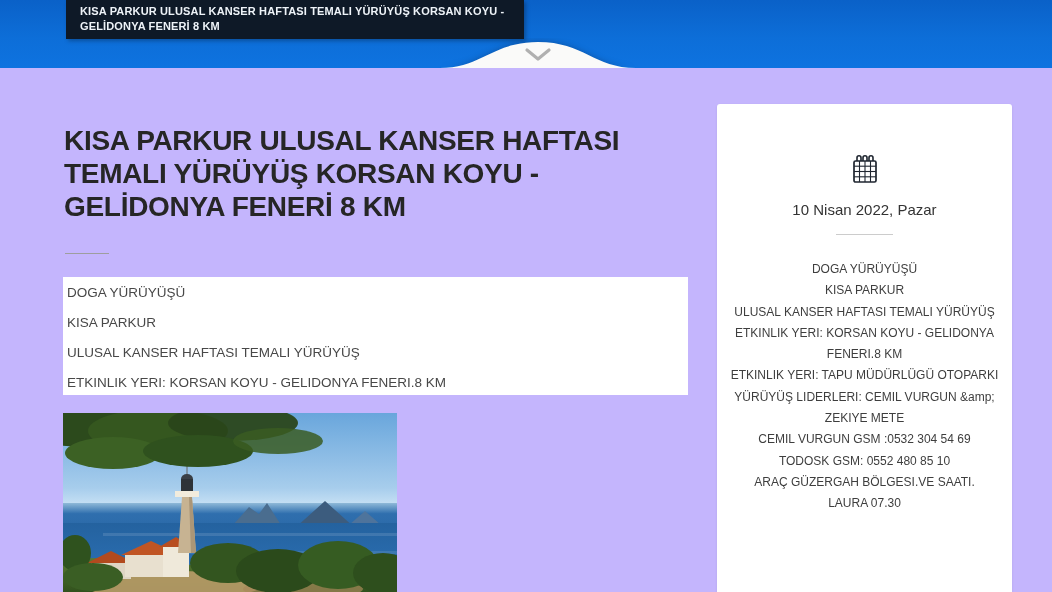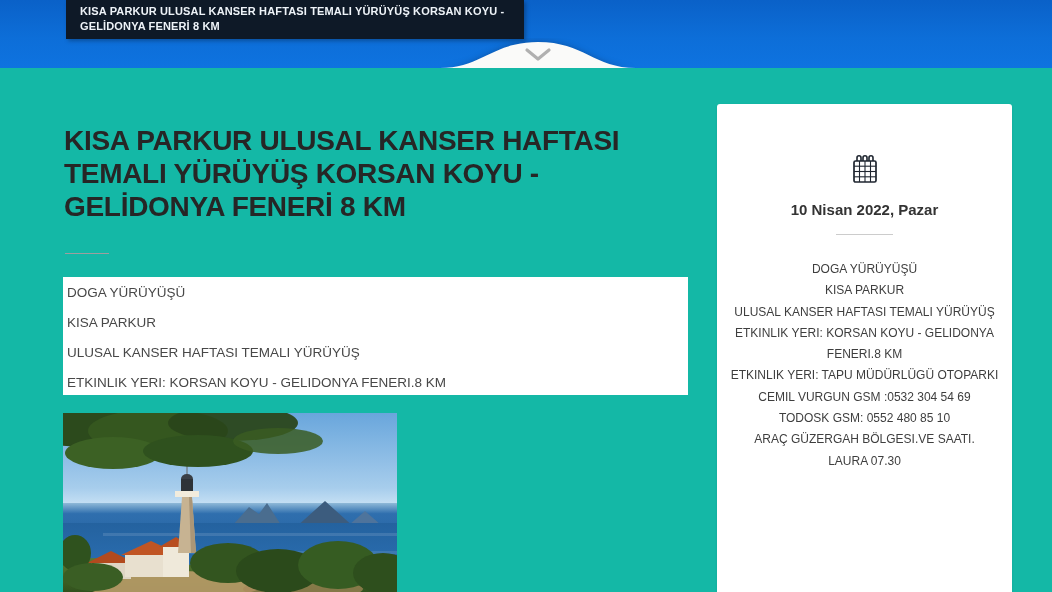--- a/index.html
+++ b/index.html
@@ -1,20 +1,20 @@
 <!DOCTYPE html>
 <html><head>
 <meta charset="utf-8">
 <style>
   html,body{margin:0;padding:0;background:#dddddd;}
   .page{
     position:relative;
     width:1052px;height:592px;
     overflow:hidden;
-    background:#14b8a6;
+    background:#c4b5fd;
     font-family:"Liberation Sans", sans-serif;
   }
   
   .hero{
     position:absolute;left:0;top:0;width:1052px;height:68px;
     background:linear-gradient(180deg,#0a61c8 0%,#0d6ed8 55%,#0e73e0 100%);
   }
   .banner-box{
     position:absolute;left:66px;top:0;width:458px;
     box-sizing:border-box;
@@ -62,21 +62,21 @@
   .card{
     position:absolute;left:717px;top:104px;width:295px;height:488px;
     box-sizing:border-box;
     background:#ffffff;border-radius:3px 3px 0 0;
     box-shadow:0 1px 3px rgba(0,0,0,.08);
     text-align:center;
   }
   .cal-icon{margin:50px auto 0 auto;width:26px;height:30px;}
   .event-date{
     margin-top:16px;
-    font-size:15px;font-weight:bold;color:#333333;line-height:20px;
+    font-size:15px;font-weight:normal;color:#333333;line-height:20px;
   }
   .card-divider{
     width:57px;height:0;border-top:1px solid #cccccc;
     margin:14px auto 0 auto;
   }
   .details{margin-top:24px;padding:0 6px;}
   .details p{
     margin:0;
     font-size:12px;line-height:21.3px;color:#3e3e3e;
   }
@@ -196,20 +196,21 @@
       </svg>
     </div>
     <div class="event-date">10 Nisan 2022, Pazar</div>
     <div class="card-divider"></div>
     <div class="details">
       <p>DOGA YÜRÜYÜŞÜ</p>
       <p>KISA PARKUR</p>
       <p>ULUSAL KANSER HAFTASI TEMALI YÜRÜYÜŞ</p>
       <p>ETKINLIK YERI: KORSAN KOYU - GELIDONYA FENERI.8 KM</p>
       <p>ETKINLIK YERI: TAPU MÜDÜRLÜGÜ OTOPARKI</p>
+      <p>YÜRÜYÜŞ LIDERLERI: CEMIL VURGUN &amp;amp; ZEKIYE METE</p>
       <p>CEMIL VURGUN GSM :0532 304 54 69</p>
       <p>TODOSK GSM: 0552 480 85 10</p>
       <p>ARAÇ GÜZERGAH BÖLGESI.VE SAATI.</p>
       <p>LAURA 07.30</p>
     </div>
   </aside>
 
 </div>
 
 </body></html>

